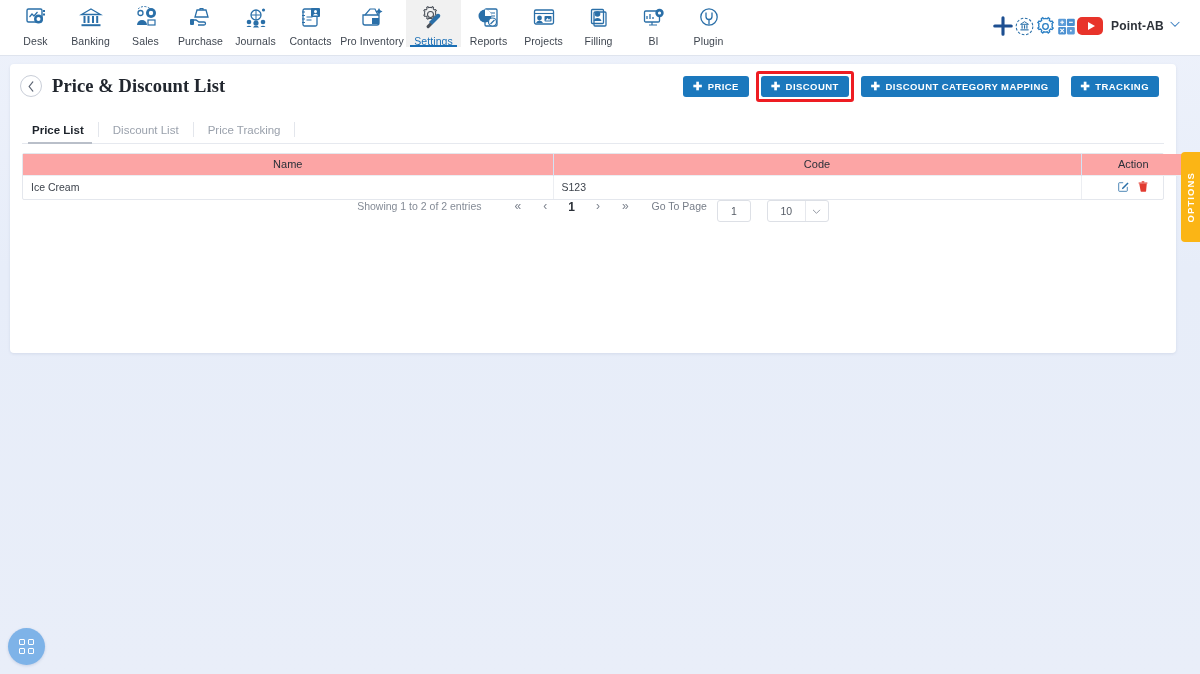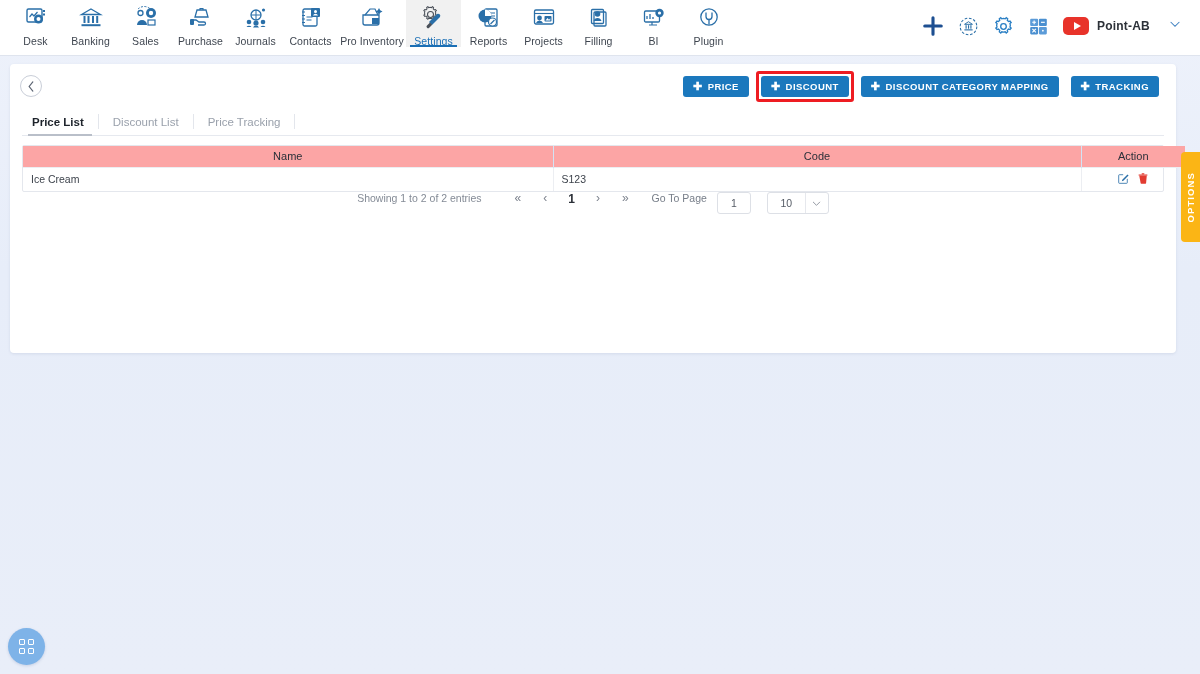--- a/index.html
+++ b/index.html
@@ -30,21 +30,21 @@
     letter-spacing: 0.1px;
   }
   .nav-item.active { background: #f1f1f1; height: 47px; }
   .nav-item.active .lbl { color: #1b6fb5; }
   .nav-item.active::after {
     content: ""; position: absolute; left: 4px; right: 4px; bottom: 0;
     height: 2.5px; background: #1b6fb5;
   }
 
   .topbar-right {
-    margin-left: auto; display: flex; align-items: center; gap: 14px;
+    margin-left: auto; display: flex; align-items: center; 
     padding-right: 14px; height: 52px;
   }
   .t-icon { cursor: pointer; display: flex; align-items: center; justify-content: center; }
   .yt-btn { display: flex; align-items: center; gap: 8px; cursor: pointer; }
   .yt-logo {
     width: 26px; height: 18px; background: #e8332a; border-radius: 5px;
     display: flex; align-items: center; justify-content: center;
   }
   .yt-logo .tri {
     width: 0; height: 0; border-left: 7px solid #fff;
@@ -81,21 +81,21 @@
     padding: 0 10px; height: 21px; display: inline-flex; align-items: center; gap: 5px;
     cursor: pointer; font-family: "Liberation Sans", sans-serif; white-space: nowrap;
   }
   .btn-blue .plus { font-size: 11px; line-height: 1; font-weight: bold; }
   .btn-wrap { position: relative; display: inline-flex; padding: 3px; }
   .btn-wrap.highlight { outline: 3px solid #ee1c22; outline-offset: -1px; border-radius: 1px; }
 
   
   .tabs {
     display: flex; align-items: stretch; height: 28px;
-    margin: 0 12px; border-bottom: 1px solid #e6e9ef;
+    margin: 8px 12px; border-bottom: 1px solid #e6e9ef;
   }
   .tab {
     display: flex; align-items: center; padding: 0 14px; font-size: 11.5px;
     color: #9aa1ac; cursor: pointer; position: relative;
   }
   .tab:first-child { padding-left: 10px; }
   .tab.active { color: #1d232b; font-weight: bold; }
   .tab.active::after {
     content: ""; position: absolute; left: 6px; right: 6px; bottom: -1px;
     height: 2px; background: #b9bfc9;
@@ -397,20 +397,21 @@
 </div>
 
 <div class="card">
 
   <div class="card-head">
     <div class="back-btn">
       <svg width="8" height="11" viewBox="0 0 8 12">
           <path d="M6 1 L2 6 L6 11" fill="none" stroke="#5c6473" stroke-width="1.3" stroke-linecap="round"></path>
         </svg>
     </div>
+    <div class="page-title">Price &amp; Discount List</div>
 
     <div class="head-actions">
       <span class="btn-wrap">
         <button class="btn-blue">
           <span class="plus">✚</span>
           <span>PRICE</span>
         </button>
       </span>
       <span class="btn-wrap highlight">
         <button class="btn-blue">

